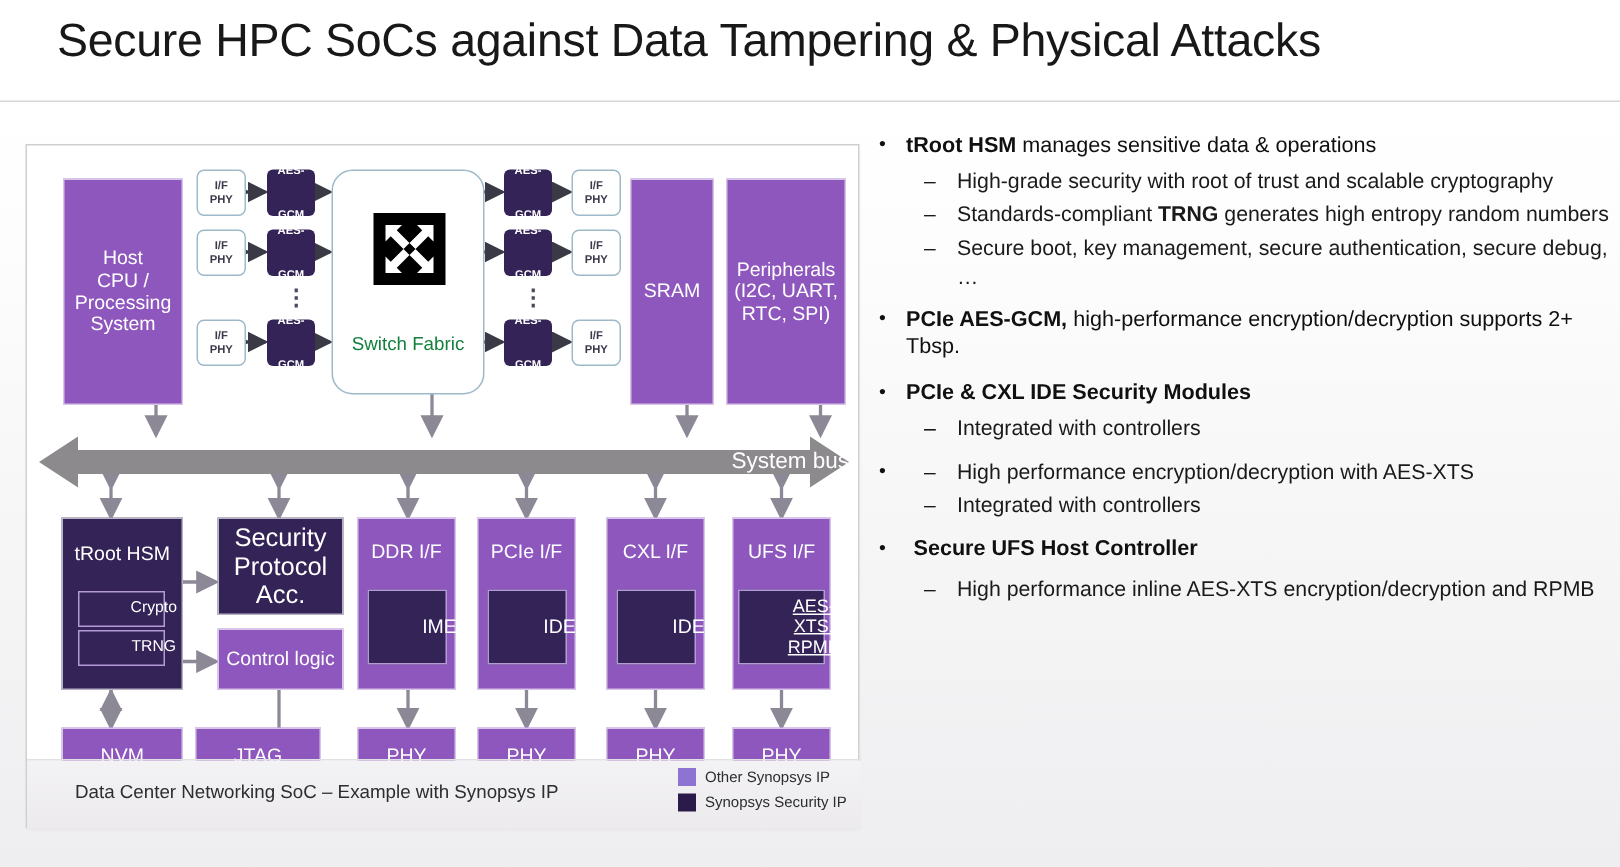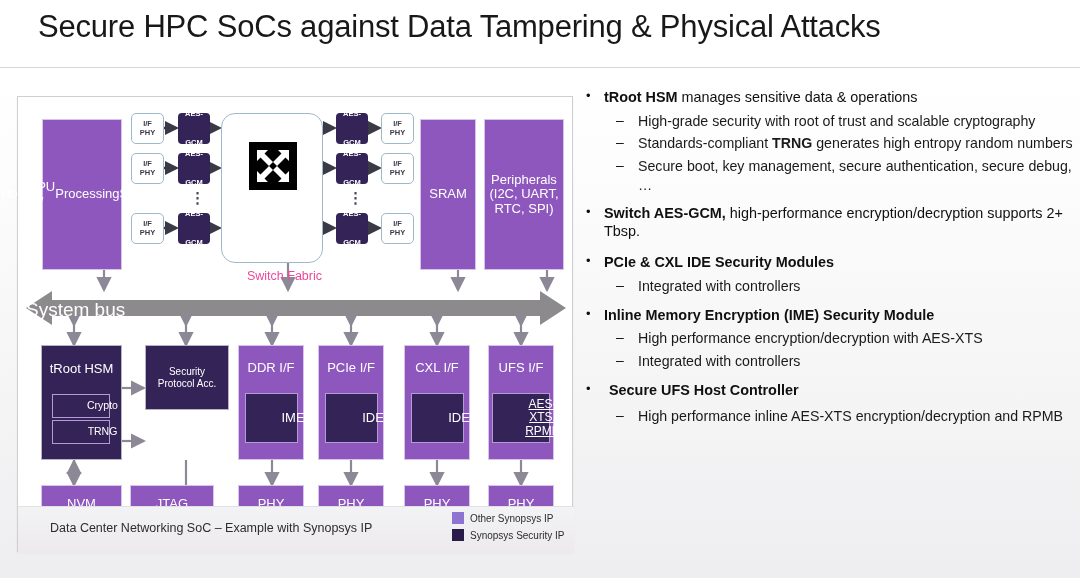--- a/index.html
+++ b/index.html
@@ -83,30 +83,30 @@
     position: absolute;
     background: #ffffff;
     border: 1px solid #9db9c9;
     border-radius: 14px;
   }
   #switch-icon {
     position: absolute; background: #000000;
     display: flex; align-items: center; justify-content: center;
   }
   #switch-label {
-    position: absolute; width: 100%; text-align: right;
-    font-size: 12.5px; color: #ec4899; margin-top: 47px;
+    position: absolute; width: 100%; text-align: center;
+    font-size: 12.5px; color: #15803d;
   }
   .ell { position: absolute; color: #4a4a5a; font-weight: 700; letter-spacing: 0; }
 
   
   #sysbus { position: absolute; }
   #sysbus-label {
-    position: absolute; width: 100%; text-align: left;
-    color: #ffffff; font-size: 19px;
+    position: absolute; width: 100%; text-align: right;
+    color: #ffffff; font-size: 15px;
   }
 
   
   #caption-strip {
     position: absolute; left: 0; bottom: 0; width: 556px; height: 47px;
     background: linear-gradient(180deg,#f3f2f4 0%, #eceaed 100%);
     border-top: 1px solid #e1e0e3;
   }
   #caption {
     position: absolute; left: 32px; top: 14px;
@@ -197,21 +197,21 @@
           <line x1="190" y1="131" x2="202" y2="131"></line>
           <line x1="305" y1="31" x2="317" y2="31"></line>
           <line x1="305" y1="71" x2="317" y2="71"></line>
           <line x1="305" y1="131" x2="317" y2="131"></line>
           <line x1="350" y1="31" x2="362" y2="31"></line>
           <line x1="350" y1="71" x2="362" y2="71"></line>
           <line x1="350" y1="131" x2="362" y2="131"></line>
         </g>
       </svg>
 
-      <div class="blk light" style="left:24px; top:22px; width:80px; height:151px; font-size:13px; flex-direction:row;">
+      <div class="blk light" style="left:24px; top:22px; width:80px; height:151px; font-size:13px; flex-direction:column;">
         <span>Host</span>
         <span>CPU /</span>
         <span>Processing</span>
         <span>System</span>
       </div>
 
       <div class="ifphy" style="left:113px; top:16px; width:33px; height:31px; flex-direction:column;">
         <span>I/F</span>
         <span>PHY</span>
       </div>
@@ -298,25 +298,26 @@
         </svg>
         <div id="sysbus-label" style="left:0; top:9px;">System bus</div>
       </div>
 
       <div class="blk dark" style="left:23px; top:248px; width:81px; height:115px; font-size:13px; align-items:flex-start; padding-top:16px;">
         <span>tRoot HSM</span>
       </div>
       <div class="subbox" style="left:34px; top:297px; width:58px; height:24px; font-size:10.5px; background:#332357;">Crypto</div>
       <div class="subbox" style="left:34px; top:323px; width:58px; height:24px; font-size:10.5px; background:#332357;">TRNG</div>
 
-      <div class="blk dark" style="left:127px; top:248px; width:84px; height:65px; font-size:10px; flex-direction:column;">
+      <div class="blk dark" style="left:127px; top:248px; width:84px; height:65px; font-size:17px; flex-direction:column;">
         <span>Security</span>
         <span>Protocol Acc.</span>
       </div>
 
+      <div class="blk light" style="left:127px; top:322px; width:84px; height:41px; font-size:13px;">Control logic</div>
 
       <div class="blk light" style="left:220px; top:248px; width:66px; height:115px; font-size:13px; align-items:flex-start; padding-top:15px;">
         <span>DDR I/F</span>
       </div>
       <div class="subbox" style="left:227px; top:296px; width:53px; height:50px; font-size:13px; background:#332357;">IME</div>
 
       <div class="blk light" style="left:300px; top:248px; width:66px; height:115px; font-size:13px; align-items:flex-start; padding-top:15px;">
         <span>PCIe I/F</span>
       </div>
       <div class="subbox" style="left:307px; top:296px; width:53px; height:50px; font-size:13px; background:#332357;">IDE</div>
@@ -370,38 +371,37 @@
       <span class="mk">–</span>
       <span>Standards-compliant </span><span class="bold">TRNG</span><span> generates high entropy random numbers</span>
     </div>
     <div class="b2">
       <span class="mk">–</span>
       <span>Secure boot, key management, secure authentication, secure debug, …</span>
     </div>
 
     <div class="b1" style="margin-top:9px;">
       <span class="mk">•</span>
-      <span class="bold">Switch AES-GCM,</span><span> high-performance encryption/decryption supports 2+ Tbsp.</span>
+      <span class="bold">PCIe AES-GCM,</span><span> high-performance encryption/decryption supports 2+ Tbsp.</span>
     </div>
 
     <div class="b1" style="margin-top:12px;">
       <span class="mk">•</span>
       <span class="bold">PCIe &amp; CXL IDE Security Modules</span>
     </div>
     <div class="b2">
       <span class="mk">–</span>
     </div>
     <div class="b2">
       <span class="mk">–</span>
       <span>Integrated with controllers</span>
     </div>
 
     <div class="b1" style="margin-top:10px;">
       <span class="mk">•</span>
-      <span class="bold">Inline Memory Encryption (IME) Security Module</span>
     </div>
     <div class="b2">
       <span class="mk">–</span>
       <span>High performance encryption/decryption with AES-XTS</span>
     </div>
     <div class="b2">
       <span class="mk">–</span>
       <span>Integrated with controllers</span>
     </div>
 

